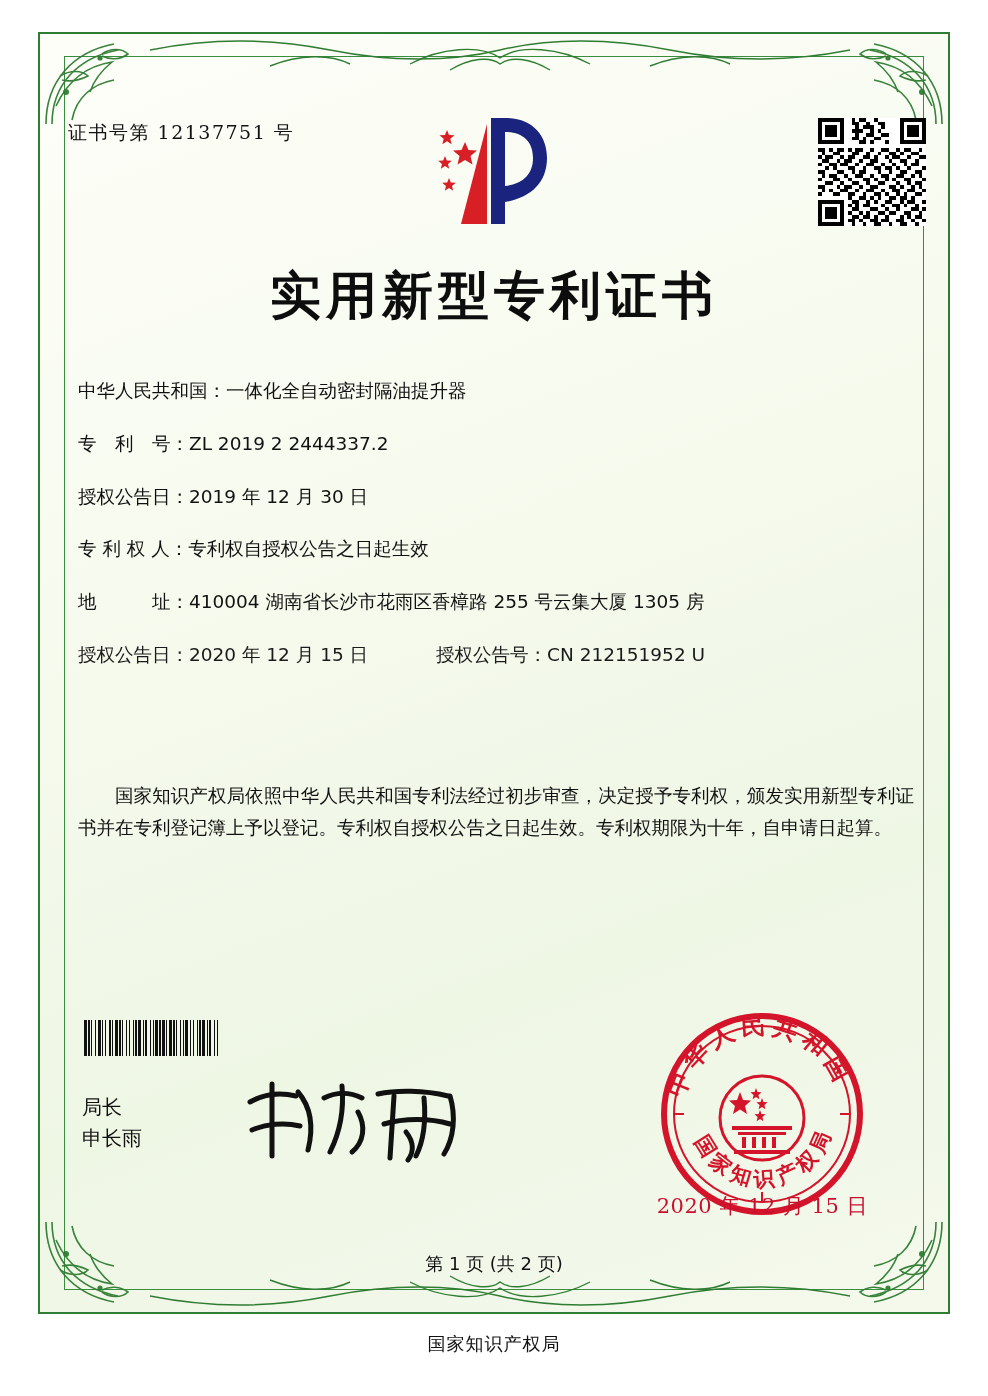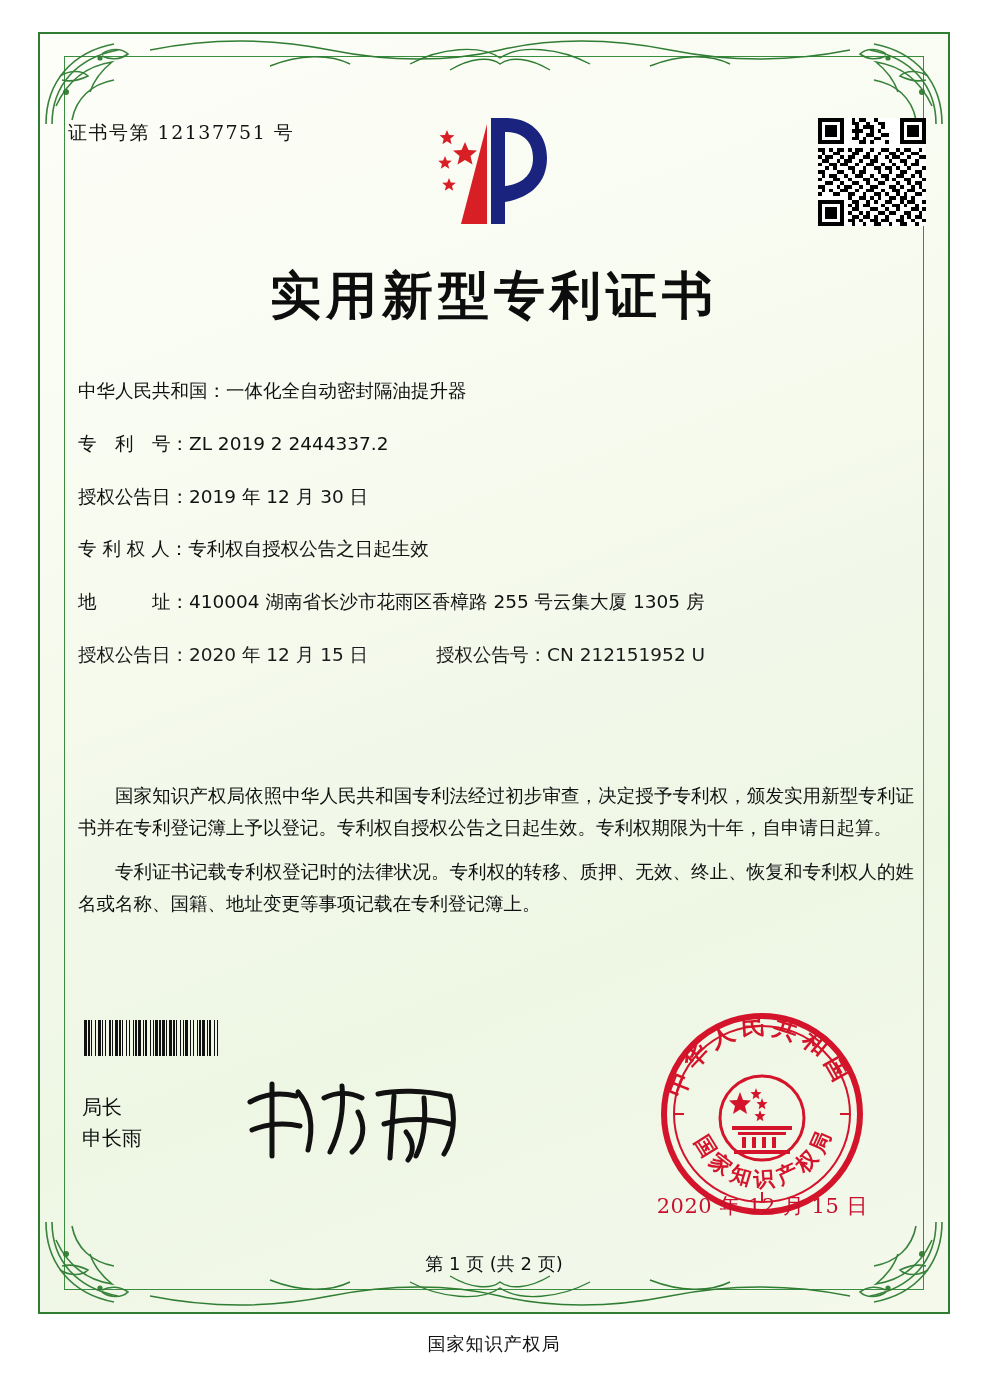--- a/index.html
+++ b/index.html
@@ -578,21 +578,20 @@
         </div>
         <div class="seg2">
           <span class="field-label">授权公告号：</span>
             <span class="field-value">CN 212151952 U</span>
         </div>
       </div>
     </div>
 
     <div class="paragraphs">
       <p>国家知识产权局依照中华人民共和国专利法经过初步审查，决定授予专利权，颁发实用新型专利证书并在专利登记簿上予以登记。专利权自授权公告之日起生效。专利权期限为十年，自申请日起算。</p>
-      <p>专利证书记载专利权登记时的法律状况。专利权的转移、质押、无效、终止、恢复和专利权人的姓名或名称、国籍、地址变更等事项记载在专利登记簿上。</p>
     </div>
 
     <div class="barcode" id="barcode">
         <i style="width:3px"></i>
         <i style="width:1px;background:transparent"></i>
         <i style="width:2px"></i>
         <i style="width:1px;background:transparent"></i>
         <i style="width:1px"></i>
         <i style="width:3px;background:transparent"></i>
         <i style="width:1px"></i>

